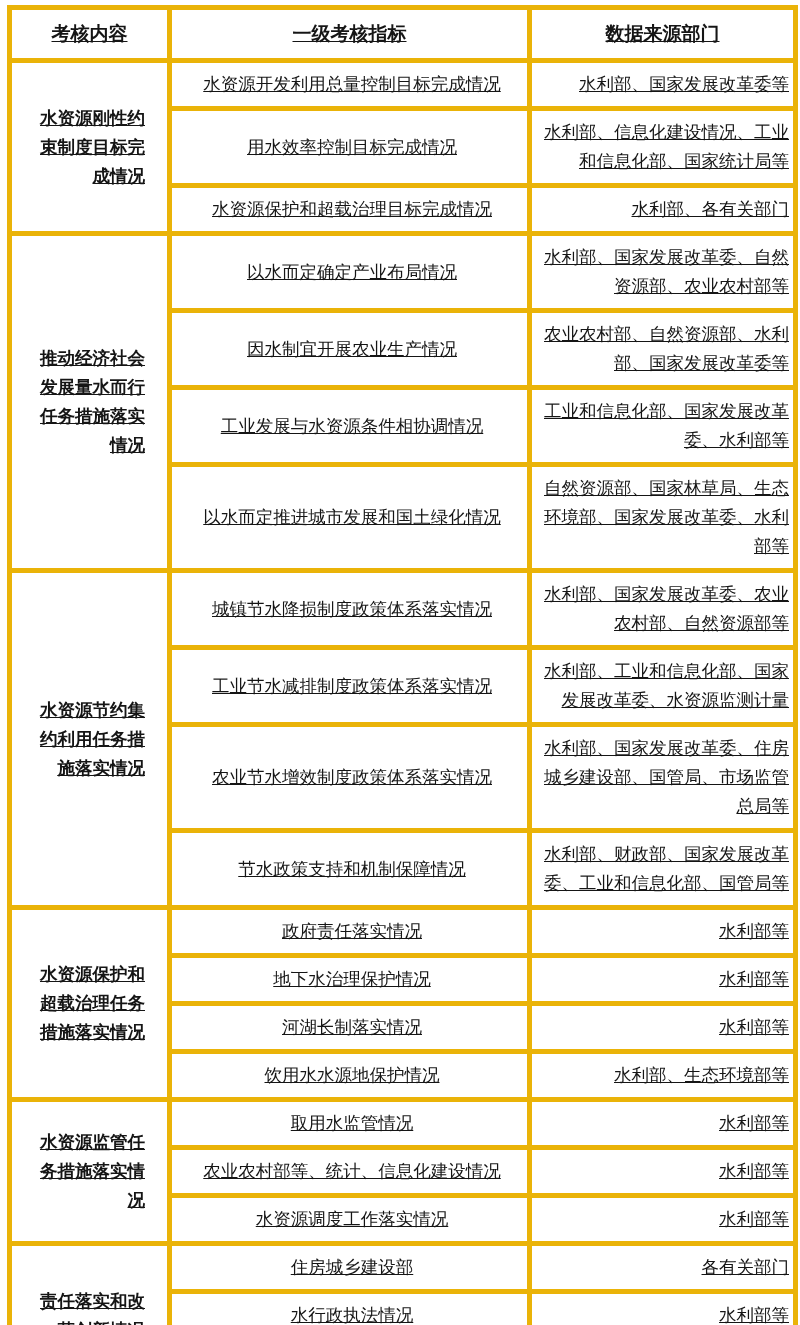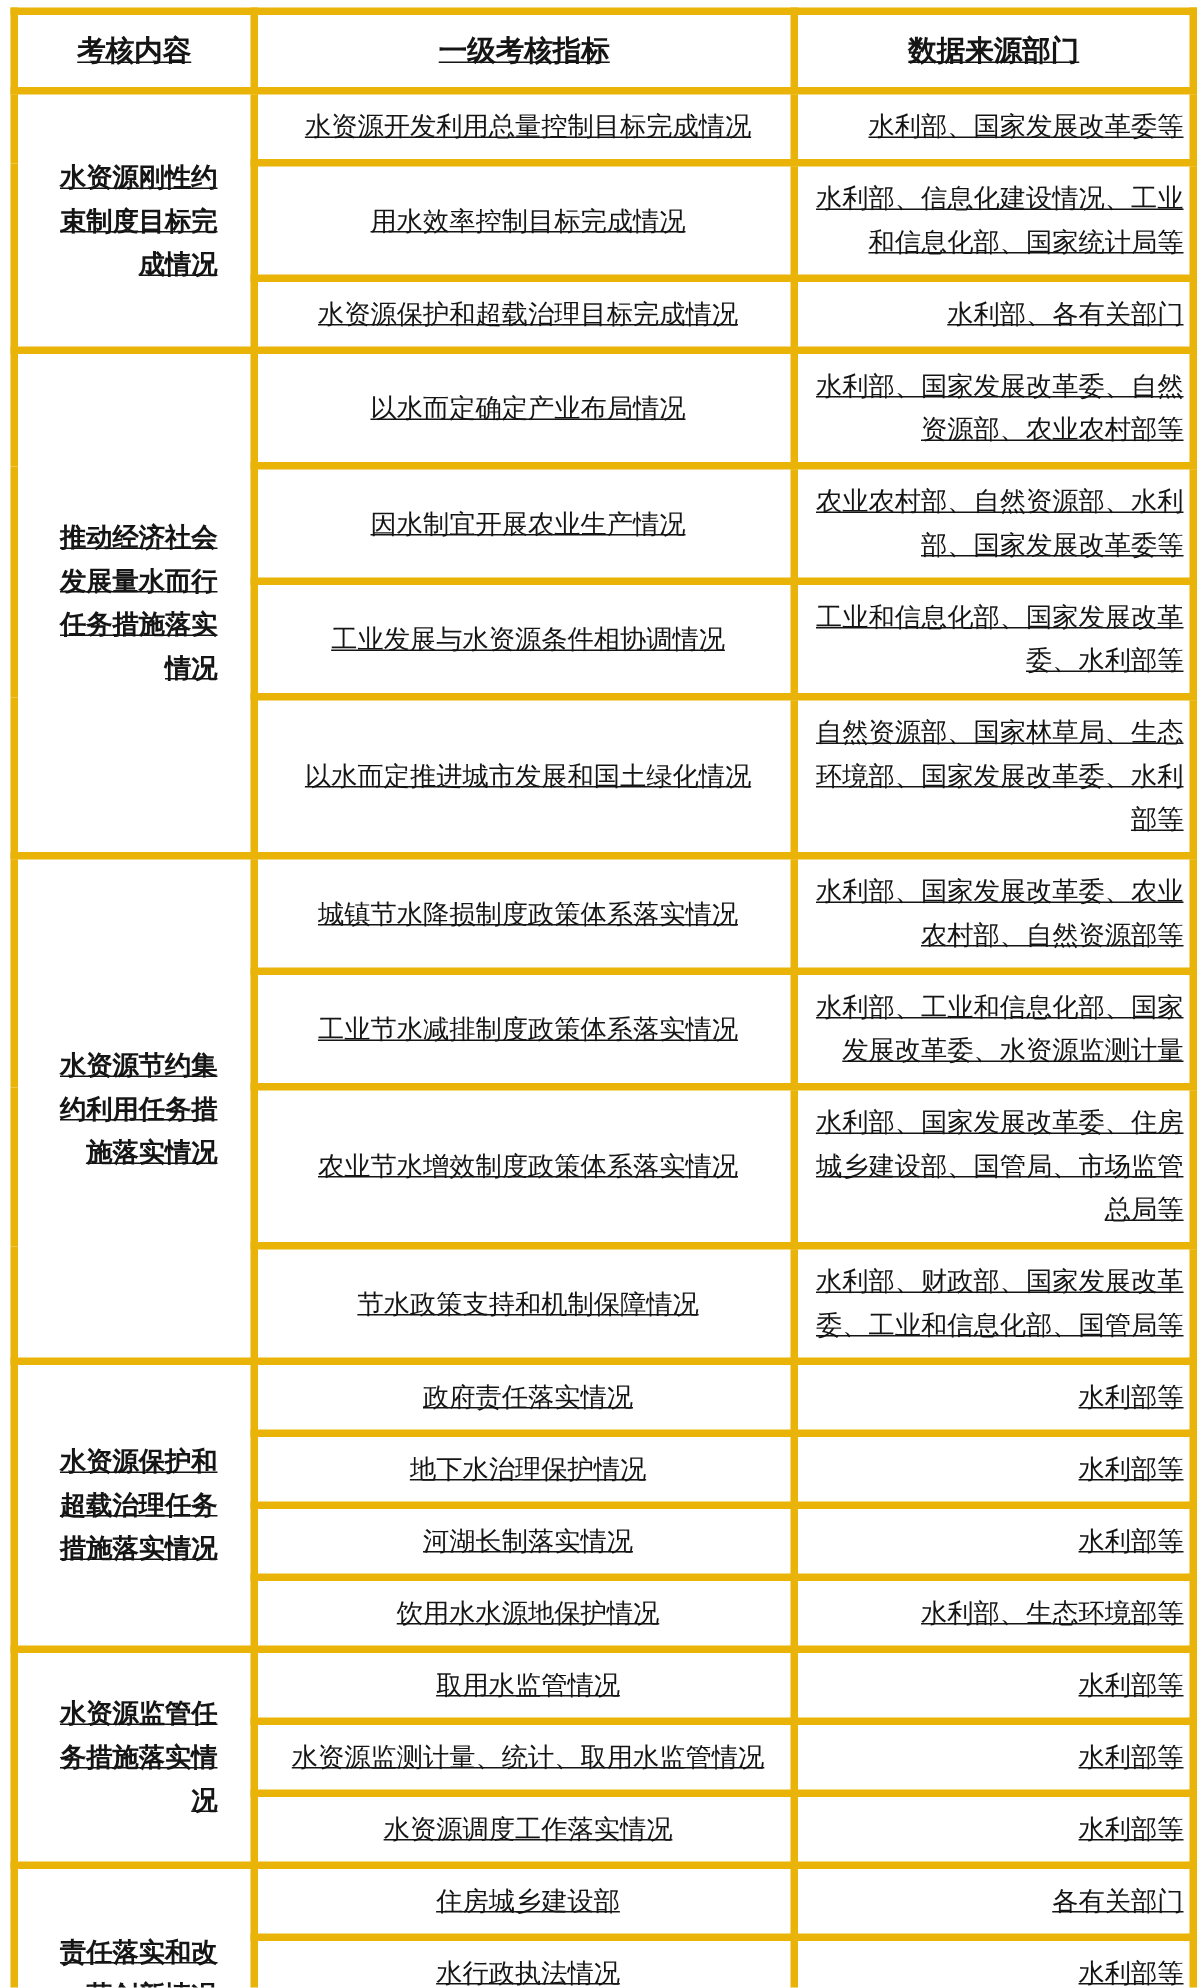--- a/index.html
+++ b/index.html
@@ -107,21 +107,21 @@
       <td class="ind">饮用水水源地保护情况</td>
       <td class="src">水利部、生态环境部等</td>
     </tr>
 
     <tr>
       <td class="group" rowspan="3">水资源监管任务措施落实情况</td>
       <td class="ind">取用水监管情况</td>
       <td class="src">水利部等</td>
     </tr>
     <tr>
-      <td class="ind">水资源监测计量、统计、取用水监管情况</td>
+      <td class="ind">农业农村部等、统计、信息化建设情况</td>
       <td class="src">水利部等</td>
     </tr>
     <tr>
       <td class="ind">水资源调度工作落实情况</td>
       <td class="src">水利部等</td>
     </tr>
 
     <tr>
       <td class="group" rowspan="3">责任落实和改革创新情况</td>
       <td class="ind">住房城乡建设部</td>

